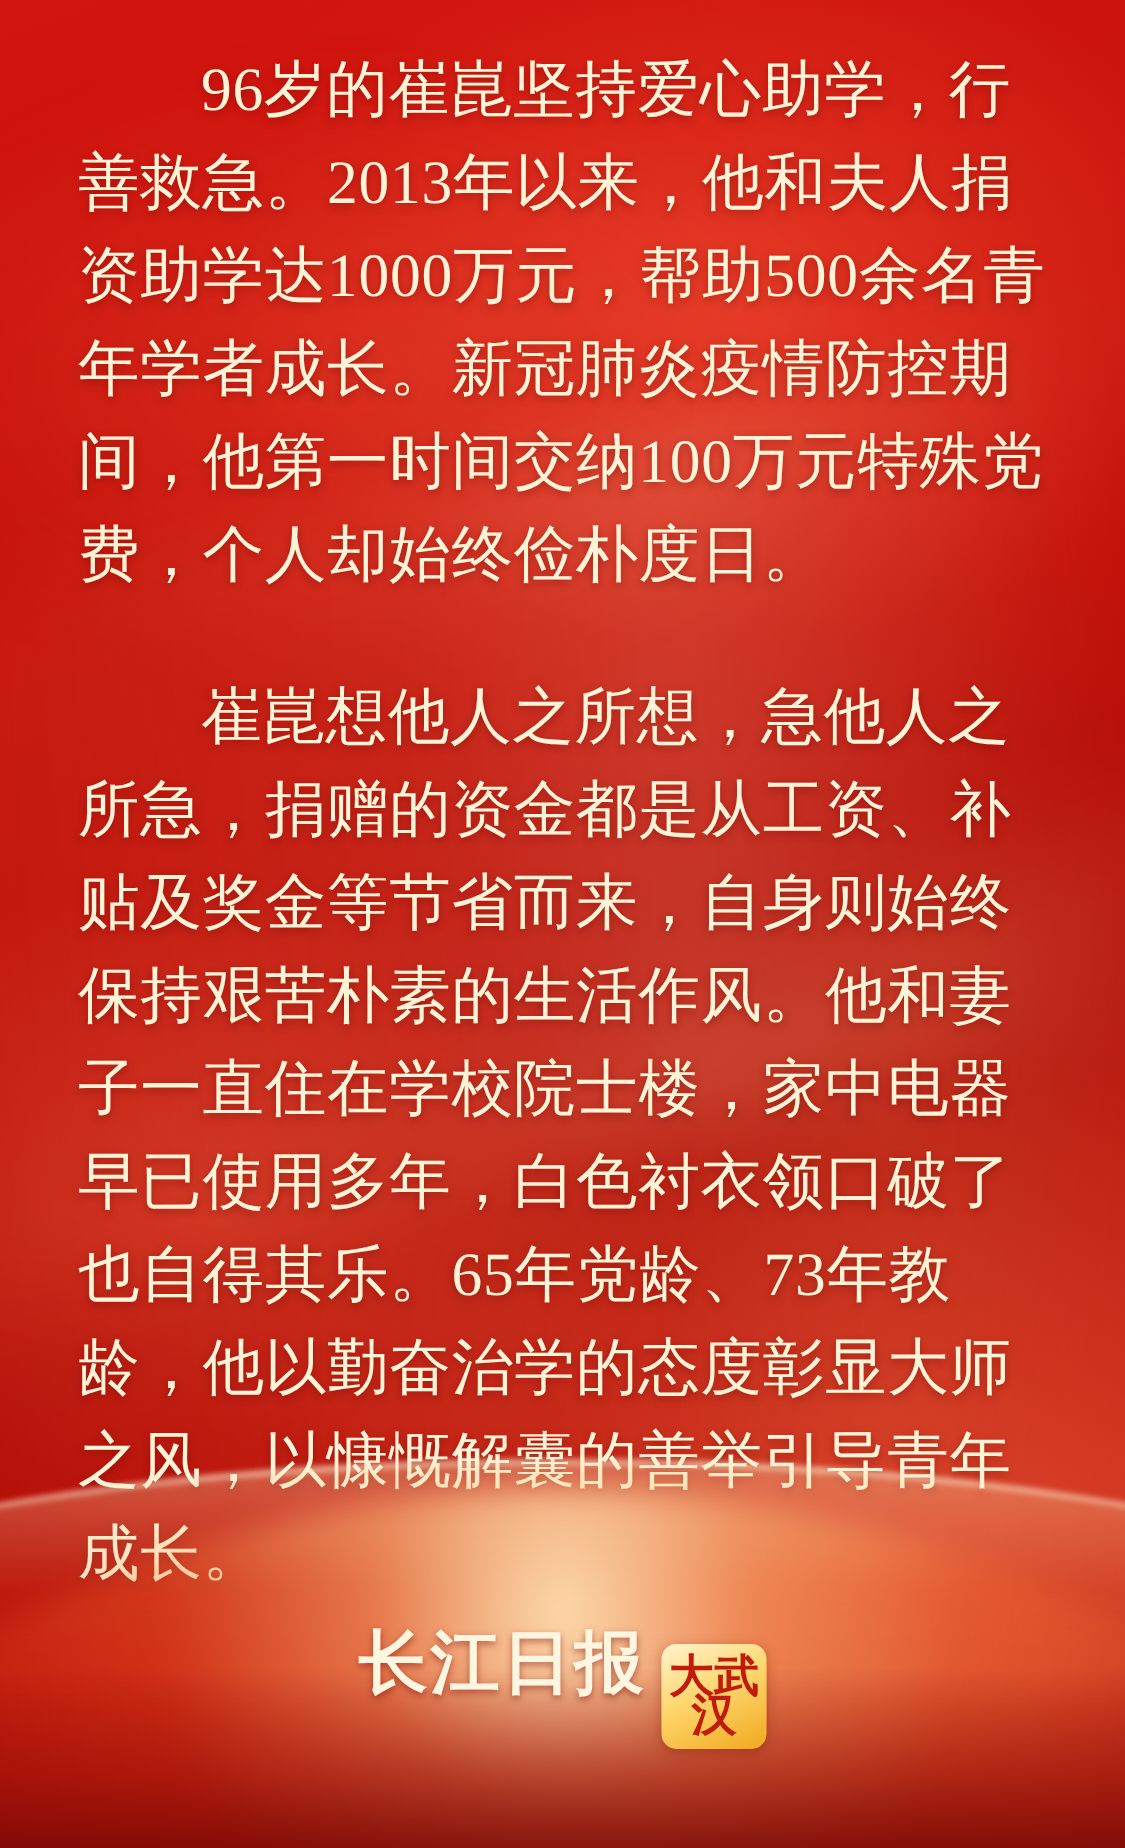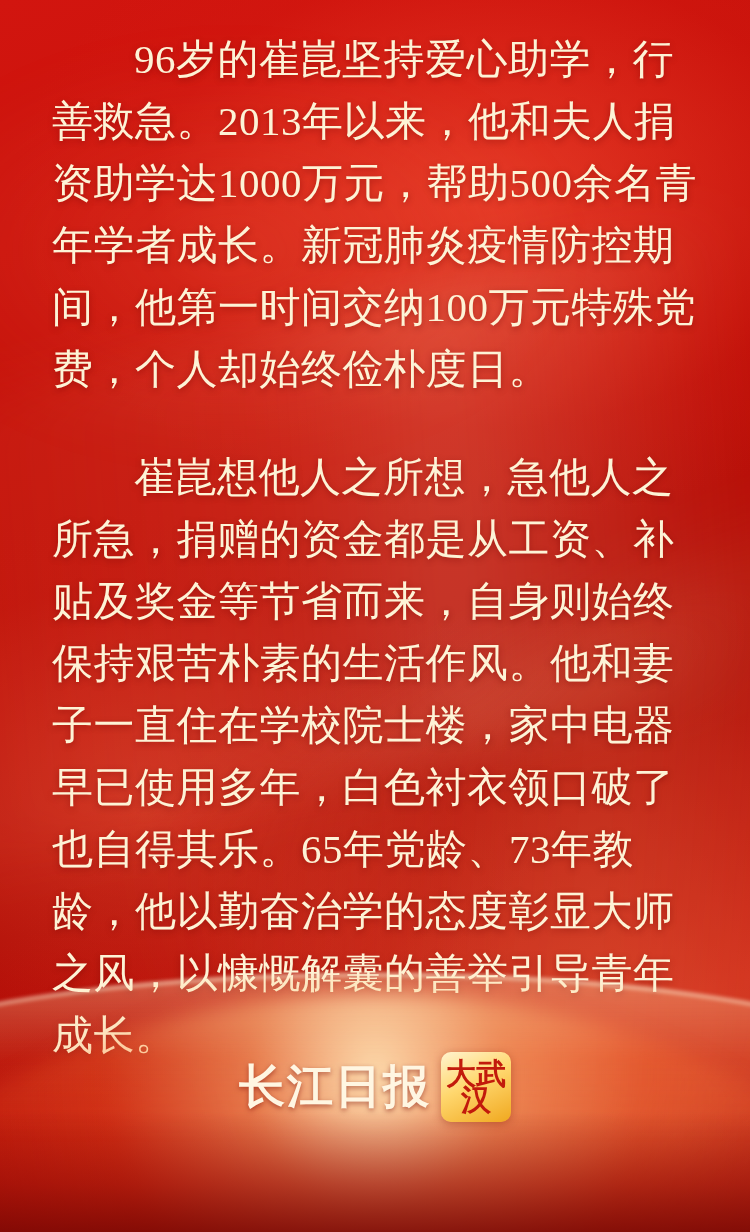--- a/index.html
+++ b/index.html
@@ -125,20 +125,21 @@
   }
   .logo-badge {
     width: 70px;
     height: 70px;
     border-radius: 10px;
     background: linear-gradient(155deg, #fff3cf 0%, #ffd76e 45%, #f0a81f 100%);
     display: flex;
     align-items: center;
     justify-content: center;
     box-shadow: 0 2px 8px rgba(120,20,5,0.35);
+    margin-top: 44px;
   }
   .logo-badge span {
     color: #c21a0c;
     font-size: 30px;
     font-weight: bold;
     line-height: 26px;
     text-align: center;
     font-family: "Liberation Serif", "DejaVu Serif", serif;
   }
 </style>

